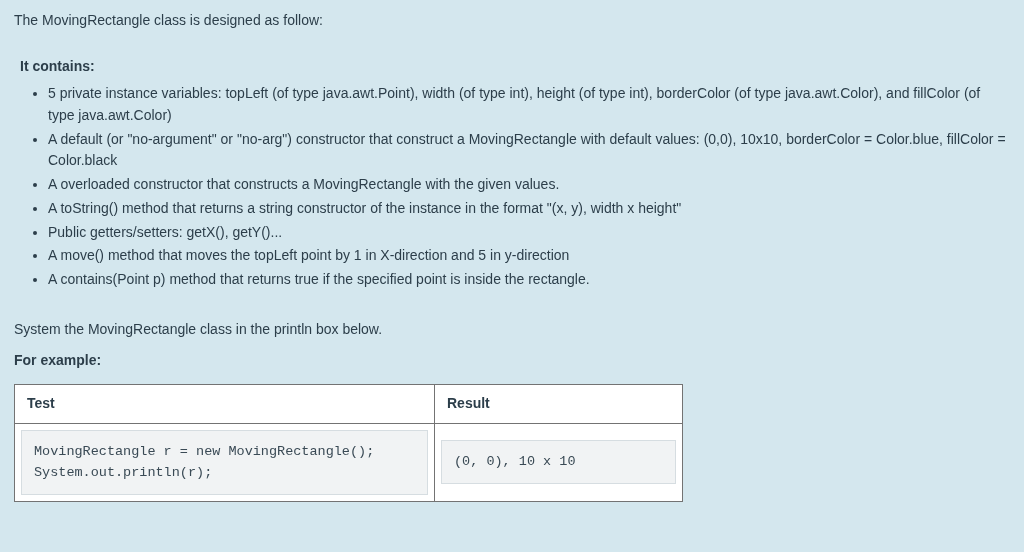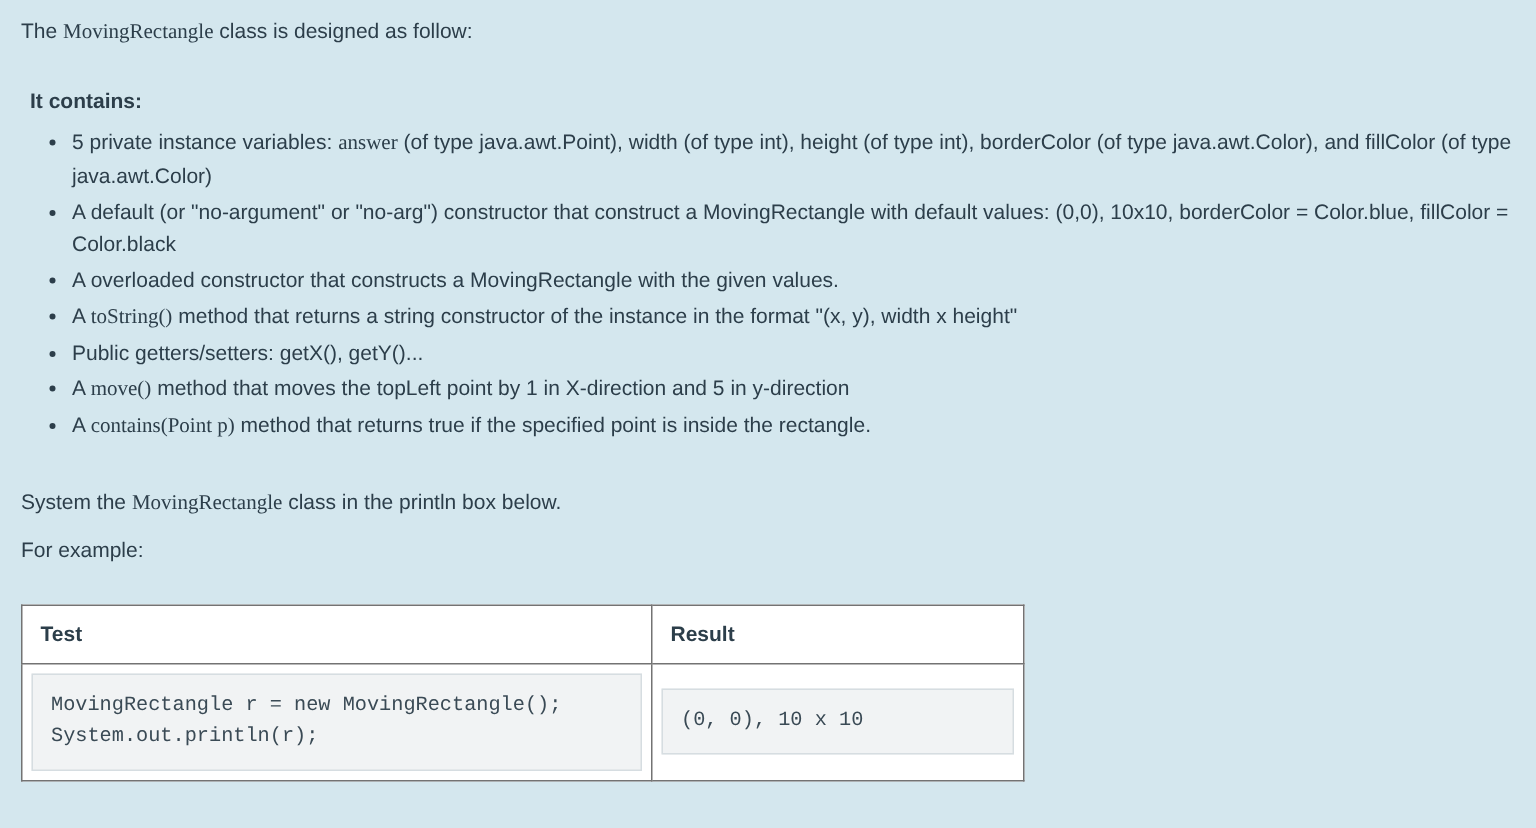--- a/index.html
+++ b/index.html
@@ -7,35 +7,35 @@
     margin: 0;
     padding: 10px 14px;
     background: #d4e7ee;
     font-family: Arial, Helvetica, sans-serif;
     font-size: 14px;
     color: #2c3e4a;
     line-height: 1.55;
     width: 1024px;
   }
   .mono {
-    font-family: Liberation Serif, serif;
+    font-family: Liberation Sans, sans-serif;
   }
   .intro { margin-bottom: 24px; }
   .contains-title { margin: 0 0 6px 6px; font-weight: bold; }
   ul.spec {
     margin: 0 0 28px 18px;
     padding: 0;
   }
   ul.spec li {
     list-style: disc;
     margin: 2px 0 2px 16px;
     padding-left: 0;
   }
   .write-line { margin: 6px 0 10px 0; }
-  .for-example { font-weight: normal; margin-bottom: 25px; }
+  .for-example { font-weight: bold; margin-bottom: 12px; }
   table.example {
     border-collapse: collapse;
     background: #fff;
   }
   table.example th, table.example td {
     border: 1px solid #737373;
     text-align: left;
     vertical-align: middle;
     font-size: 14px;
   }
@@ -64,21 +64,21 @@
 </head>
 <body>
 
 <div class="intro">
   <span>The </span><span class="mono">MovingRectangle</span><span> class is designed as follow:</span>
 </div>
 
 <div class="contains-title">It contains:</div>
 
 <ul class="spec">
-    <li><span>5 private instance variables: </span><span class="mono">answer</span><span> (of type java.awt.Point), width (of type int), height (of type int), borderColor (of type java.awt.Color), and fillColor (of type java.awt.Color)</span></li>
+    <li><span>5 private instance variables: </span><span class="mono">topLeft</span><span> (of type java.awt.Point), width (of type int), height (of type int), borderColor (of type java.awt.Color), and fillColor (of type java.awt.Color)</span></li>
     <li><span>A default (or "no-argument" or "no-arg") constructor that construct a MovingRectangle with default values: (0,0), 10x10, borderColor = Color.blue, fillColor = Color.black</span></li>
     <li><span>A overloaded constructor that constructs a MovingRectangle with the given values.</span></li>
     <li><span>A </span><span class="mono">toString()</span><span> method that returns a string constructor of the instance in the format "(x, y), width x height"</span></li>
     <li><span>Public getters/setters: getX(), getY()...</span></li>
     <li><span>A </span><span class="mono">move()</span><span> method that moves the topLeft point by 1 in X-direction and 5 in y-direction</span></li>
     <li><span>A </span><span class="mono">contains(Point p)</span><span> method that returns true if the specified point is inside the rectangle.</span></li>
   </ul>
 
 <div class="write-line">
   <span>System the </span><span class="mono">MovingRectangle</span><span> class in the println box below.</span>

